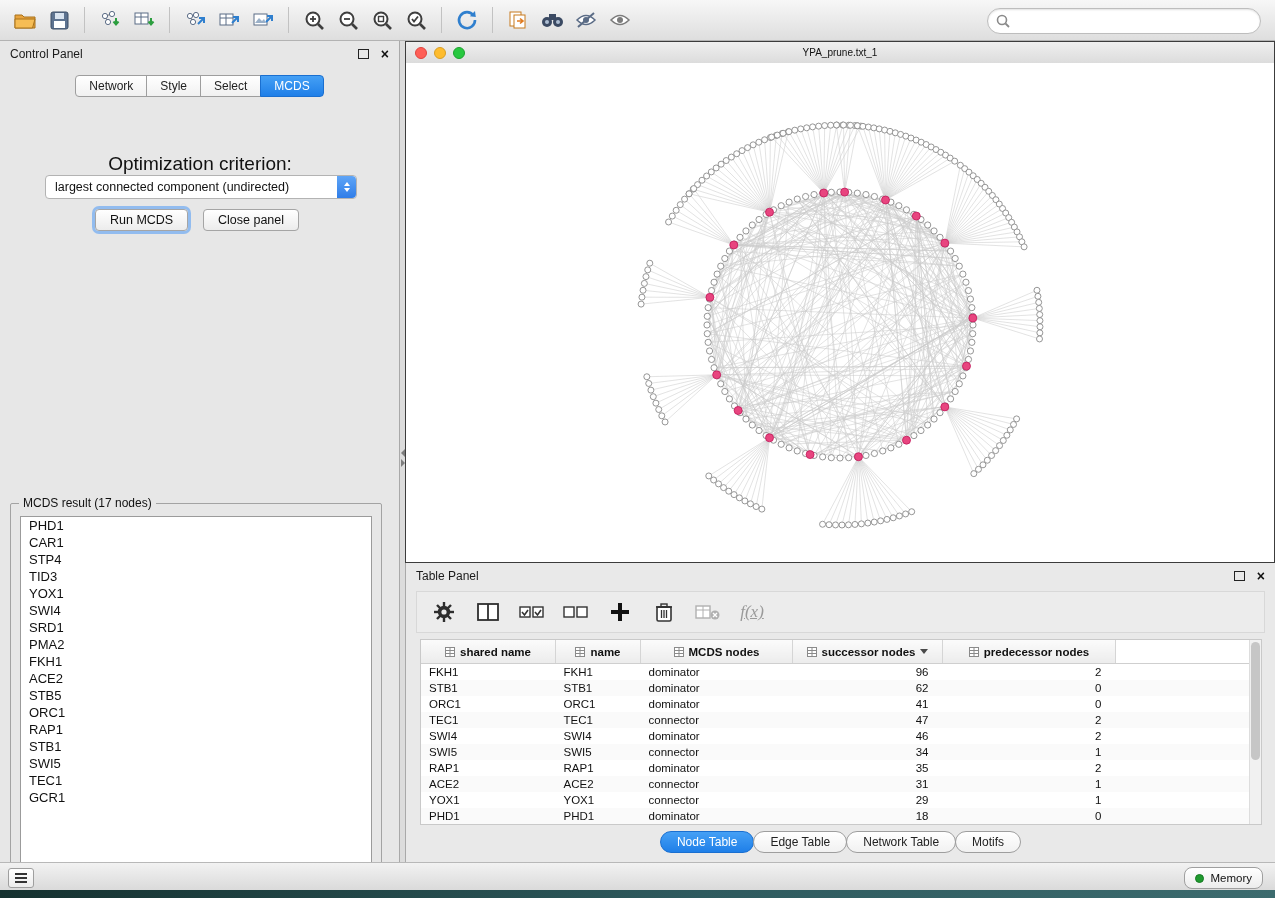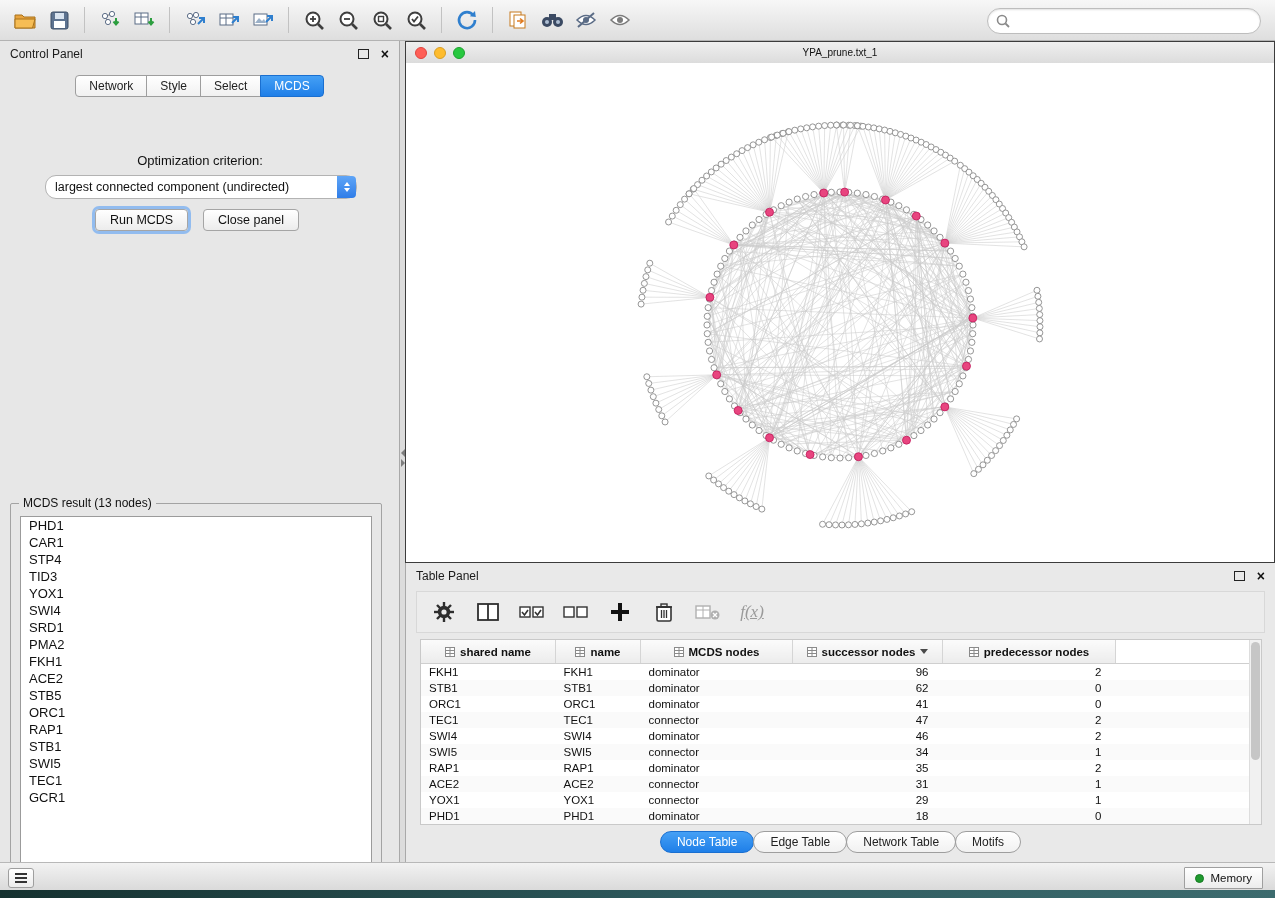--- a/index.html
+++ b/index.html
@@ -28,23 +28,23 @@
               padding:0 10px;}
   .panel-head .ph-title{flex:1;}
   .ph-float{width:9px;height:8px;border:1.5px solid #222;margin-right:12px;}
   .ph-close{font-size:14px;font-weight:bold;color:#111;line-height:1;}
   #cp-tabs{display:flex;justify-content:center;margin-top:8px;}
   .seg-tab{font-size:12px;padding:3px 13px;background:linear-gradient(#ffffff,#f1f1f1);
            border:1px solid #9e9e9e;margin-left:-1px;color:#222;}
   .seg-tab:first-child{border-radius:4px 0 0 4px;margin-left:0;}
   .seg-tab:last-child{border-radius:0 4px 4px 0;}
   .seg-tab.active{background:linear-gradient(#45a0f5,#1f7fe8);color:#fff;border-color:#1a6fd0;}
-  #opt-label{position:absolute;left:0;top:112px;width:400px;text-align:center;font-size:13px;color:#111;}
+  #opt-label{position:absolute;left:0;top:112px;width:400px;text-align:center;font-size:19px;color:#111;}
   #criterion{position:absolute;left:45px;top:134px;width:312px;height:24px;background:#fff;
-             border:1px solid #b3b3b3;border-radius:11px;display:flex;align-items:center;
+             border:1px solid #b3b3b3;border-radius:4px;display:flex;align-items:center;
              font-size:12.5px;color:#111;box-sizing:border-box;}
   #criterion .sel-text{flex:1;padding-left:9px;}
   .sel-cap{width:19px;height:22px;background:linear-gradient(#5fa5f7,#2f7de8);
            border-radius:0 4px 4px 0;display:flex;flex-direction:column;align-items:center;justify-content:center;gap:2px;}
   .chev-up{width:0;height:0;border-left:3.5px solid transparent;border-right:3.5px solid transparent;border-bottom:4px solid #fff;}
   .chev-dn{width:0;height:0;border-left:3.5px solid transparent;border-right:3.5px solid transparent;border-top:4px solid #fff;}
   .btn{font-size:12.5px;padding:3px 14px;background:linear-gradient(#ffffff,#ececec);
        border:1px solid #a5a5a5;border-radius:4px;color:#111;}
   #run-mcds{position:absolute;left:95px;top:168px;box-shadow:0 0 0 3px rgba(90,160,245,.6);}
   #close-panel{position:absolute;left:203px;top:168px;}
@@ -97,21 +97,21 @@
   #tp-thumb{position:absolute;left:1px;right:1px;top:2px;height:118px;background:#c6c6c6;border-radius:5px;}
   #tp-tabs{position:absolute;left:0;right:0;top:268px;display:flex;justify-content:center;}
   #tp-tabs .seg-tab{padding:3px 16px;border-radius:11px;}
 
   
   #statusbar{position:absolute;left:0;top:862px;width:1275px;height:28px;
              background:linear-gradient(#f2f2f2,#dadada);border-top:1px solid #b8b8b8;box-sizing:border-box;}
   #menu-btn{position:absolute;left:8px;top:5px;width:24px;height:18px;border:1px solid #9f9f9f;border-radius:3px;
             background:linear-gradient(#fff,#ececec);display:flex;align-items:center;justify-content:center;}
   .list-glyph{width:12px;height:1.6px;background:#333;box-shadow:0 4px 0 #333,0 8px 0 #333;margin-bottom:8px;}
-  #memory-btn{position:absolute;right:12px;top:4px;height:20px;border:1px solid #9f9f9f;border-radius:1px;
+  #memory-btn{position:absolute;right:12px;top:4px;height:20px;border:1px solid #9f9f9f;border-radius:8px;
               background:linear-gradient(#fff,#ececec);display:flex;align-items:center;padding:0 10px;font-size:11.5px;color:#111;gap:6px;}
   .green-dot{width:9px;height:9px;border-radius:50%;background:#1f9a2e;border:1px solid #157a22;box-sizing:border-box;}
   svg{display:block;}
 </style>
 </head>
 <body>
 
 <div id="app">
 
   <div id="toolbar">
@@ -299,21 +299,21 @@
       <span class="sel-text">largest connected component (undirected)</span>
       <span class="sel-cap">
           <span class="chev-up"></span>
           <span class="chev-dn"></span>
         </span>
     </div>
     <button class="btn" id="run-mcds">Run MCDS</button>
     <button class="btn" id="close-panel">Close panel</button>
 
     <div id="mcds-fieldset">
-      <span id="mcds-legend">MCDS result (13 nodes)</span>
+      <span id="mcds-legend">MCDS result (17 nodes)</span>
       <div id="mcds-list">
           <div>PHD1</div>
           <div>CAR1</div>
           <div>STP4</div>
           <div>TID3</div>
           <div>YOX1</div>
           <div>SWI4</div>
           <div>SRD1</div>
           <div>PMA2</div>
           <div>FKH1</div>

